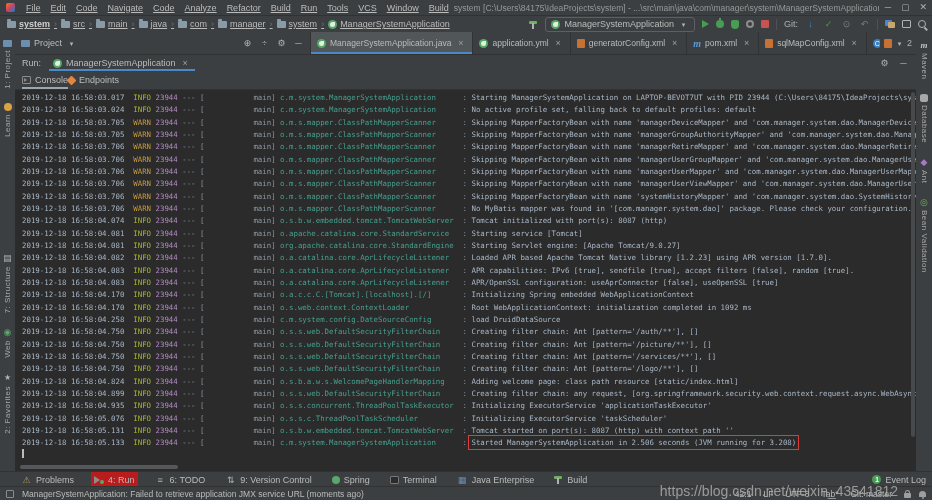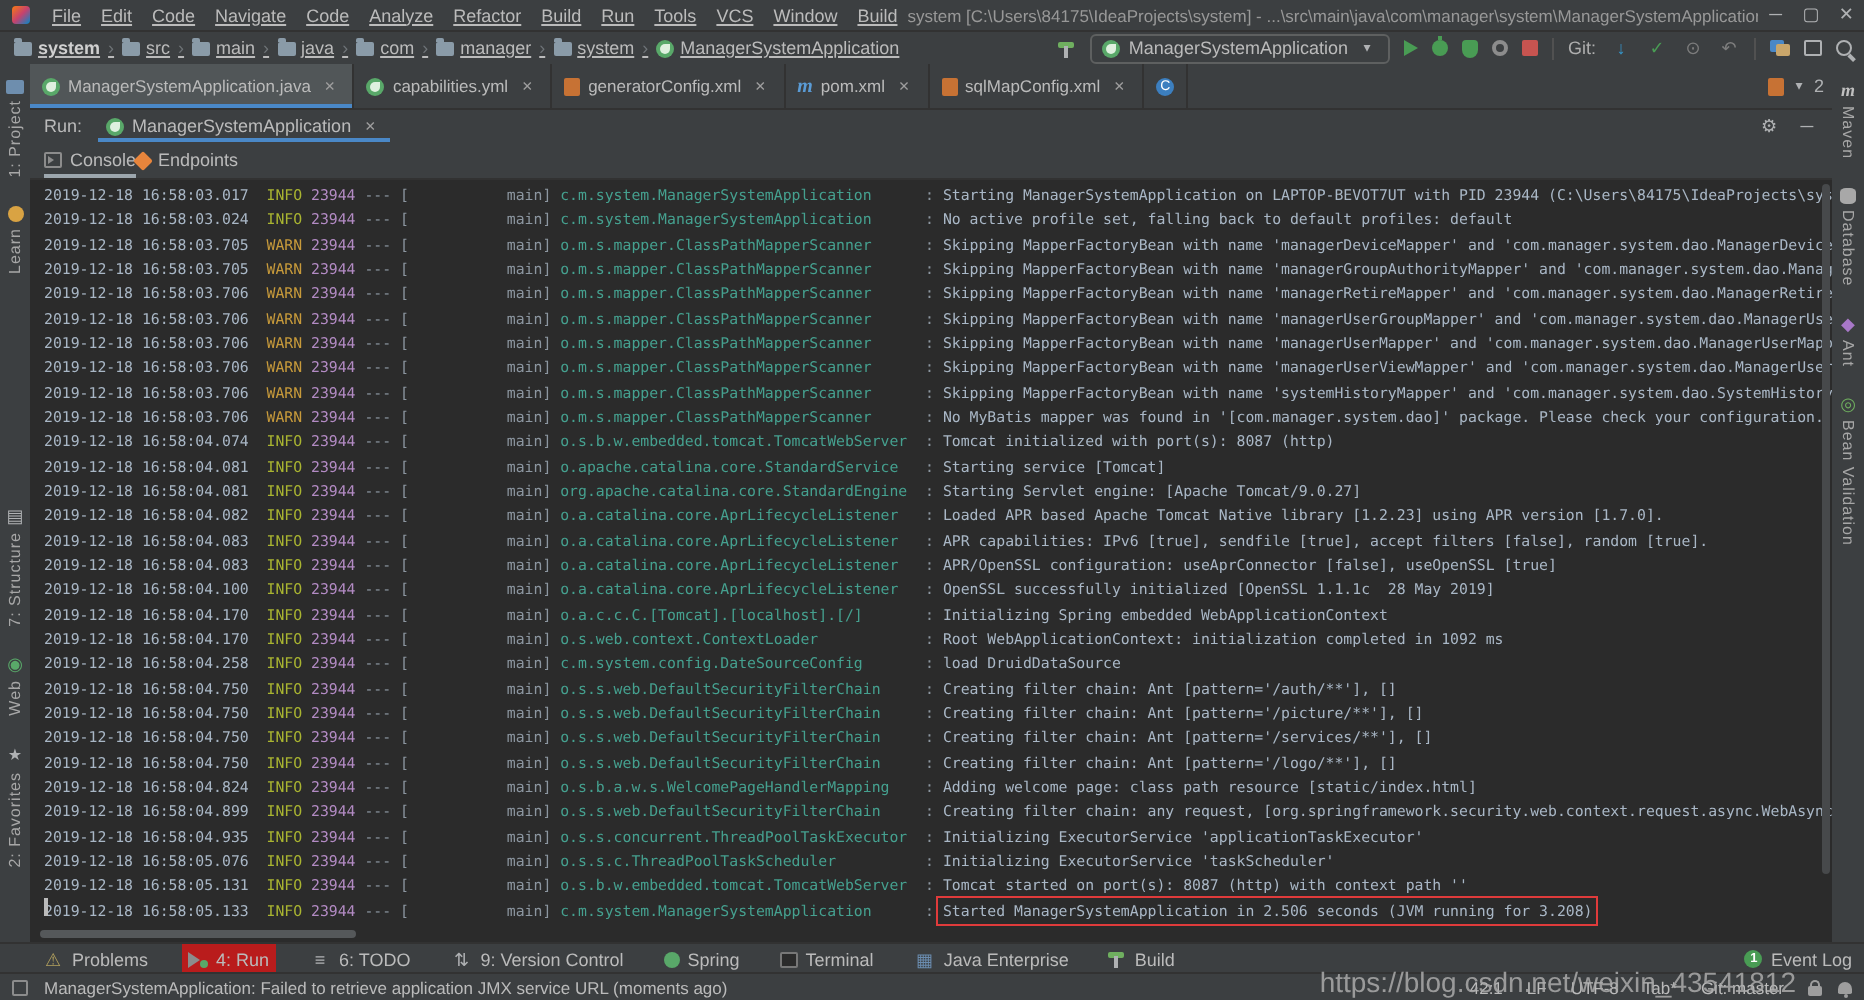--- a/index.html
+++ b/index.html
@@ -286,29 +286,40 @@
         <div class="stripe-item">
           <span class="ic g i-bean"></span>
           <span class="vtext-r">Bean Validation</span>
         </div>
       </div>
   </div>
 
   <div class="center">
 
     <div class="tabsrow">
+      <div class="proj-header">
+        <span class="ic i-project"></span>
+        <span class="proj-title">Project</span>
+        <span class="ic g i-chevron"></span>
+        <span class="proj-icons">
+          <span class="ic g i-target"></span>
+          <span class="ic g i-divide"></span>
+          <span class="ic g i-gear"></span>
+          <span class="ic g i-dash"></span>
+        </span>
+      </div>
       <div class="etabs" id="etabs">
           <div class="etab sel">
             <span class="ic i-spring"></span>
             <span class="etab-label">ManagerSystemApplication.java</span>
             <span class="ic g i-close"></span>
           </div>
           <div class="etab">
             <span class="ic i-spring"></span>
-            <span class="etab-label">capabilities.yml</span>
+            <span class="etab-label">application.yml</span>
             <span class="ic g i-close"></span>
           </div>
           <div class="etab">
             <span class="ic i-xml"></span>
             <span class="etab-label">generatorConfig.xml</span>
             <span class="ic g i-close"></span>
           </div>
           <div class="etab">
             <span class="ic i-maven-tab">m</span>
             <span class="etab-label">pom.xml</span>
@@ -365,21 +376,20 @@
           <div class="logline"><span class="c-time">2019-12-18 16:58:03.706 </span><span class="c-warn"> WARN</span><span class="c-pid"> 23944</span><span class="c-dim"> --- [           main] </span><span class="c-logger">o.m.s.mapper.ClassPathMapperScanner     </span><span class="c-dim"> : </span><span class="c-msg">Skipping MapperFactoryBean with name 'managerUserMapper' and 'com.manager.system.dao.ManagerUserMapper' m</span></div>
           <div class="logline"><span class="c-time">2019-12-18 16:58:03.706 </span><span class="c-warn"> WARN</span><span class="c-pid"> 23944</span><span class="c-dim"> --- [           main] </span><span class="c-logger">o.m.s.mapper.ClassPathMapperScanner     </span><span class="c-dim"> : </span><span class="c-msg">Skipping MapperFactoryBean with name 'managerUserViewMapper' and 'com.manager.system.dao.ManagerUserViewM</span></div>
           <div class="logline"><span class="c-time">2019-12-18 16:58:03.706 </span><span class="c-warn"> WARN</span><span class="c-pid"> 23944</span><span class="c-dim"> --- [           main] </span><span class="c-logger">o.m.s.mapper.ClassPathMapperScanner     </span><span class="c-dim"> : </span><span class="c-msg">Skipping MapperFactoryBean with name 'systemHistoryMapper' and 'com.manager.system.dao.SystemHistoryMappe</span></div>
           <div class="logline"><span class="c-time">2019-12-18 16:58:03.706 </span><span class="c-warn"> WARN</span><span class="c-pid"> 23944</span><span class="c-dim"> --- [           main] </span><span class="c-logger">o.m.s.mapper.ClassPathMapperScanner     </span><span class="c-dim"> : </span><span class="c-msg">No MyBatis mapper was found in '[com.manager.system.dao]' package. Please check your configuration.</span></div>
           <div class="logline"><span class="c-time">2019-12-18 16:58:04.074 </span><span class="c-info"> INFO</span><span class="c-pid"> 23944</span><span class="c-dim"> --- [           main] </span><span class="c-logger">o.s.b.w.embedded.tomcat.TomcatWebServer </span><span class="c-dim"> : </span><span class="c-msg">Tomcat initialized with port(s): 8087 (http)</span></div>
           <div class="logline"><span class="c-time">2019-12-18 16:58:04.081 </span><span class="c-info"> INFO</span><span class="c-pid"> 23944</span><span class="c-dim"> --- [           main] </span><span class="c-logger">o.apache.catalina.core.StandardService  </span><span class="c-dim"> : </span><span class="c-msg">Starting service [Tomcat]</span></div>
           <div class="logline"><span class="c-time">2019-12-18 16:58:04.081 </span><span class="c-info"> INFO</span><span class="c-pid"> 23944</span><span class="c-dim"> --- [           main] </span><span class="c-logger">org.apache.catalina.core.StandardEngine </span><span class="c-dim"> : </span><span class="c-msg">Starting Servlet engine: [Apache Tomcat/9.0.27]</span></div>
           <div class="logline"><span class="c-time">2019-12-18 16:58:04.082 </span><span class="c-info"> INFO</span><span class="c-pid"> 23944</span><span class="c-dim"> --- [           main] </span><span class="c-logger">o.a.catalina.core.AprLifecycleListener  </span><span class="c-dim"> : </span><span class="c-msg">Loaded APR based Apache Tomcat Native library [1.2.23] using APR version [1.7.0].</span></div>
           <div class="logline"><span class="c-time">2019-12-18 16:58:04.083 </span><span class="c-info"> INFO</span><span class="c-pid"> 23944</span><span class="c-dim"> --- [           main] </span><span class="c-logger">o.a.catalina.core.AprLifecycleListener  </span><span class="c-dim"> : </span><span class="c-msg">APR capabilities: IPv6 [true], sendfile [true], accept filters [false], random [true].</span></div>
           <div class="logline"><span class="c-time">2019-12-18 16:58:04.083 </span><span class="c-info"> INFO</span><span class="c-pid"> 23944</span><span class="c-dim"> --- [           main] </span><span class="c-logger">o.a.catalina.core.AprLifecycleListener  </span><span class="c-dim"> : </span><span class="c-msg">APR/OpenSSL configuration: useAprConnector [false], useOpenSSL [true]</span></div>
-          <div class="logline"><span class="c-time">2019-12-18 16:58:04.100 </span><span class="c-info"> INFO</span><span class="c-pid"> 23944</span><span class="c-dim"> --- [           main] </span><span class="c-logger">o.a.catalina.core.AprLifecycleListener  </span><span class="c-dim"> : </span><span class="c-msg">OpenSSL successfully initialized [OpenSSL 1.1.1c  28 May 2019]</span></div>
           <div class="logline"><span class="c-time">2019-12-18 16:58:04.170 </span><span class="c-info"> INFO</span><span class="c-pid"> 23944</span><span class="c-dim"> --- [           main] </span><span class="c-logger">o.a.c.c.C.[Tomcat].[localhost].[/]      </span><span class="c-dim"> : </span><span class="c-msg">Initializing Spring embedded WebApplicationContext</span></div>
           <div class="logline"><span class="c-time">2019-12-18 16:58:04.170 </span><span class="c-info"> INFO</span><span class="c-pid"> 23944</span><span class="c-dim"> --- [           main] </span><span class="c-logger">o.s.web.context.ContextLoader           </span><span class="c-dim"> : </span><span class="c-msg">Root WebApplicationContext: initialization completed in 1092 ms</span></div>
           <div class="logline"><span class="c-time">2019-12-18 16:58:04.258 </span><span class="c-info"> INFO</span><span class="c-pid"> 23944</span><span class="c-dim"> --- [           main] </span><span class="c-logger">c.m.system.config.DateSourceConfig      </span><span class="c-dim"> : </span><span class="c-msg">load DruidDataSource</span></div>
           <div class="logline"><span class="c-time">2019-12-18 16:58:04.750 </span><span class="c-info"> INFO</span><span class="c-pid"> 23944</span><span class="c-dim"> --- [           main] </span><span class="c-logger">o.s.s.web.DefaultSecurityFilterChain    </span><span class="c-dim"> : </span><span class="c-msg">Creating filter chain: Ant [pattern='/auth/**'], []</span></div>
           <div class="logline"><span class="c-time">2019-12-18 16:58:04.750 </span><span class="c-info"> INFO</span><span class="c-pid"> 23944</span><span class="c-dim"> --- [           main] </span><span class="c-logger">o.s.s.web.DefaultSecurityFilterChain    </span><span class="c-dim"> : </span><span class="c-msg">Creating filter chain: Ant [pattern='/picture/**'], []</span></div>
           <div class="logline"><span class="c-time">2019-12-18 16:58:04.750 </span><span class="c-info"> INFO</span><span class="c-pid"> 23944</span><span class="c-dim"> --- [           main] </span><span class="c-logger">o.s.s.web.DefaultSecurityFilterChain    </span><span class="c-dim"> : </span><span class="c-msg">Creating filter chain: Ant [pattern='/services/**'], []</span></div>
           <div class="logline"><span class="c-time">2019-12-18 16:58:04.750 </span><span class="c-info"> INFO</span><span class="c-pid"> 23944</span><span class="c-dim"> --- [           main] </span><span class="c-logger">o.s.s.web.DefaultSecurityFilterChain    </span><span class="c-dim"> : </span><span class="c-msg">Creating filter chain: Ant [pattern='/logo/**'], []</span></div>
           <div class="logline"><span class="c-time">2019-12-18 16:58:04.824 </span><span class="c-info"> INFO</span><span class="c-pid"> 23944</span><span class="c-dim"> --- [           main] </span><span class="c-logger">o.s.b.a.w.s.WelcomePageHandlerMapping   </span><span class="c-dim"> : </span><span class="c-msg">Adding welcome page: class path resource [static/index.html]</span></div>
           <div class="logline"><span class="c-time">2019-12-18 16:58:04.899 </span><span class="c-info"> INFO</span><span class="c-pid"> 23944</span><span class="c-dim"> --- [           main] </span><span class="c-logger">o.s.s.web.DefaultSecurityFilterChain    </span><span class="c-dim"> : </span><span class="c-msg">Creating filter chain: any request, [org.springframework.security.web.context.request.async.WebAsyncMana</span></div>
           <div class="logline"><span class="c-time">2019-12-18 16:58:04.935 </span><span class="c-info"> INFO</span><span class="c-pid"> 23944</span><span class="c-dim"> --- [           main] </span><span class="c-logger">o.s.s.concurrent.ThreadPoolTaskExecutor </span><span class="c-dim"> : </span><span class="c-msg">Initializing ExecutorService 'applicationTaskExecutor'</span></div>

